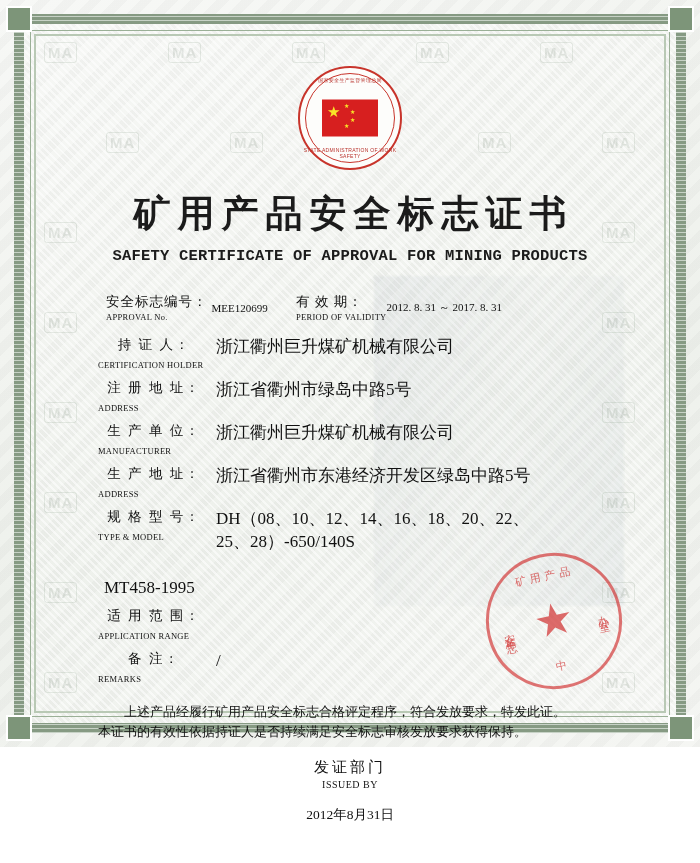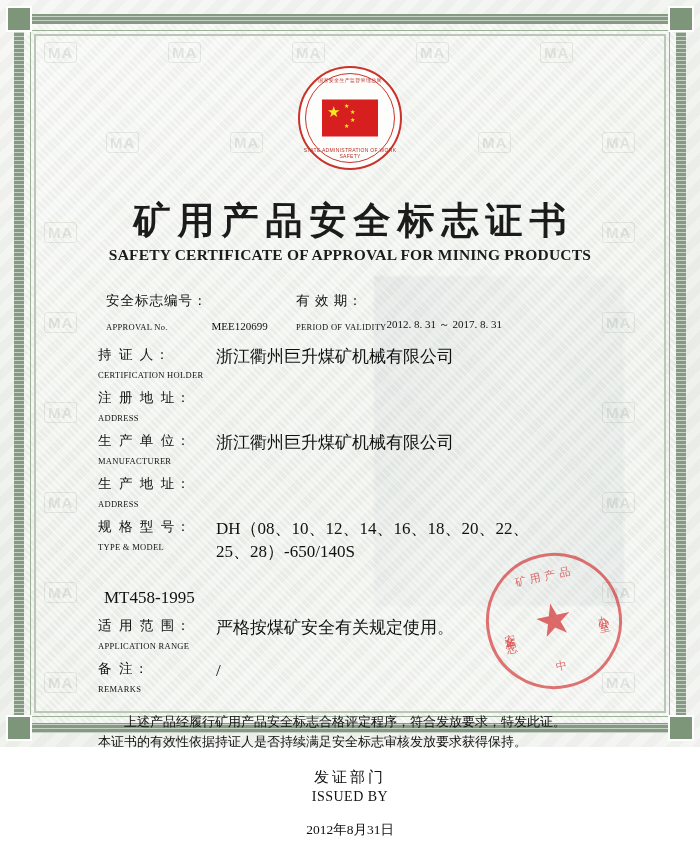--- a/index.html
+++ b/index.html
@@ -162,33 +162,33 @@
     font-size: 5px;
     color: #b8302a;
     font-family: "Liberation Sans", sans-serif;
     letter-spacing: 0.3px;
   }
   .emblem .arc-text-top { top: 9px; }
   .emblem .arc-text-bottom { bottom: 9px; }
 
   
   .title-cn {
-    margin-top: 26px;
+    margin-top: 19px;
     text-align: center;
     font-family: "Liberation Serif", serif;
     font-weight: bold;
     font-size: 37px;
     letter-spacing: 7px;
     color: #1b1b1b;
     text-indent: 7px;
   }
   .title-en {
-    margin-top: 0;
-    text-align: center;
-    font-family: Liberation Serif, serif;
+    margin-top: 8px;
+    text-align: center;
+    font-family: Liberation Mono, monospace;
     font-weight: bold;
     font-size: 15.5px;
     letter-spacing: 0.2px;
     color: #1b1b1b;
   }
 
   
   .row-approval {
     margin: 28px 0 0 60px;
     display: flex;
@@ -200,49 +200,50 @@
     font-size: 13.5px;
     color: #111;
     letter-spacing: 1px;
     white-space: nowrap;
   }
   .lbl-en {
     font-size: 8.5px;
     color: #111;
     letter-spacing: 0.3px;
     white-space: nowrap;
-    margin-top: 12px;
+    margin-top: 1px;
   }
   .val {
     font-size: 11px;
     color: #111;
     white-space: nowrap;
   }
   .val-serif { font-family: "Liberation Serif", serif; }
 
   .approval-left { width: 190px; }
   .approval-left .val { margin-left: 4px; }
-  .inline { display: flex; align-items: flex-end; }
+  .inline { display: flex; align-items: center; }
 
   
   .fields {
     margin: 14px 0 0 52px;
   }
   .field {
     display: flex;
     align-items: flex-start;
     margin-bottom: 7px;
   }
   .field .label-col {
     width: 112px;
     flex: 0 0 112px;
   }
   .field .label-col .lbl-cn {
     display: block;
     letter-spacing: 2px;
+    text-align: center;
   }
   .field .value-col {
     padding-left: 6px;
     font-size: 17px;
     color: #111;
     line-height: 1.35;
   }
   .gap-lg { height: 16px; }
 
   
@@ -259,21 +260,21 @@
   .issued {
     margin-top: 12px;
     text-align: center;
   }
   .issued .i-cn {
     font-size: 15px;
     letter-spacing: 3px;
     color: #111;
   }
   .issued .i-en {
-    font-size: 14px;
+    font-size: 10px;
     letter-spacing: 0.5px;
     color: #111;
     margin-top: 2px;
   }
   .issue-date {
     margin-top: 16px;
     text-align: center;
     font-size: 13.5px;
     color: #111;
   }
@@ -420,35 +421,37 @@
           <span class="lbl-en">CERTIFICATION HOLDER</span>
         </div>
         <div class="value-col">浙江衢州巨升煤矿机械有限公司</div>
       </div>
 
       <div class="field">
         <div class="label-col">
           <span class="lbl-cn">注 册 地 址：</span>
           <span class="lbl-en">ADDRESS</span>
         </div>
+        <div class="value-col">浙江省衢州市绿岛中路5号</div>
       </div>
 
       <div class="field">
         <div class="label-col">
           <span class="lbl-cn">生 产 单 位：</span>
           <span class="lbl-en">MANUFACTURER</span>
         </div>
         <div class="value-col">浙江衢州巨升煤矿机械有限公司</div>
       </div>
 
       <div class="field">
         <div class="label-col">
           <span class="lbl-cn">生 产 地 址：</span>
           <span class="lbl-en">ADDRESS</span>
         </div>
+        <div class="value-col">浙江省衢州市东港经济开发区绿岛中路5号</div>
       </div>
 
 
       <div class="field">
         <div class="label-col">
           <span class="lbl-cn">规 格 型 号：</span>
           <span class="lbl-en">TYPE &amp; MODEL</span>
         </div>
         <div class="value-col" style="max-width:330px">DH（08、10、12、14、16、18、20、22、25、28）-650/140S</div>
       </div>
@@ -457,21 +460,20 @@
 
       <div class="field">
         <div class="value-col">MT458-1995</div>
       </div>
 
       <div class="field">
         <div class="label-col">
           <span class="lbl-cn">适 用 范 围：</span>
           <span class="lbl-en">APPLICATION RANGE</span>
         </div>
-        <div class="value-col">严格按煤矿安全有关规定使用。</div>
       </div>
 
       <div class="field">
         <div class="label-col">
           <span class="lbl-cn">备      注：</span>
           <span class="lbl-en">REMARKS</span>
         </div>
         <div class="value-col">/</div>
       </div>
 

